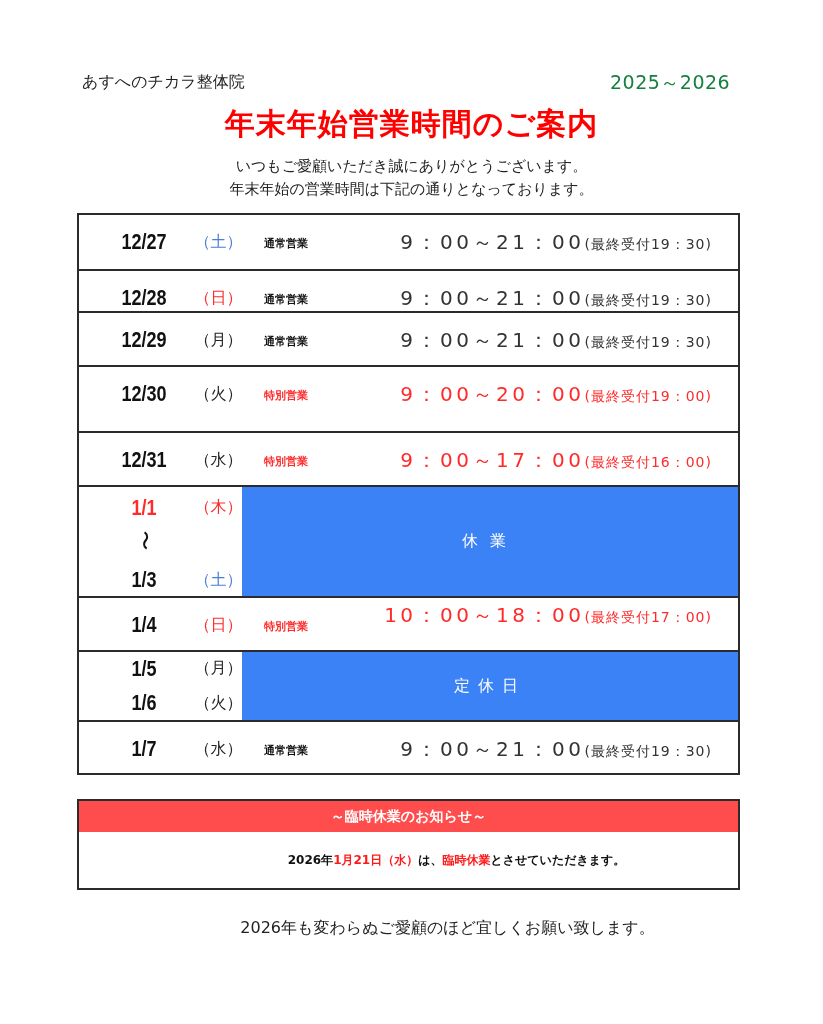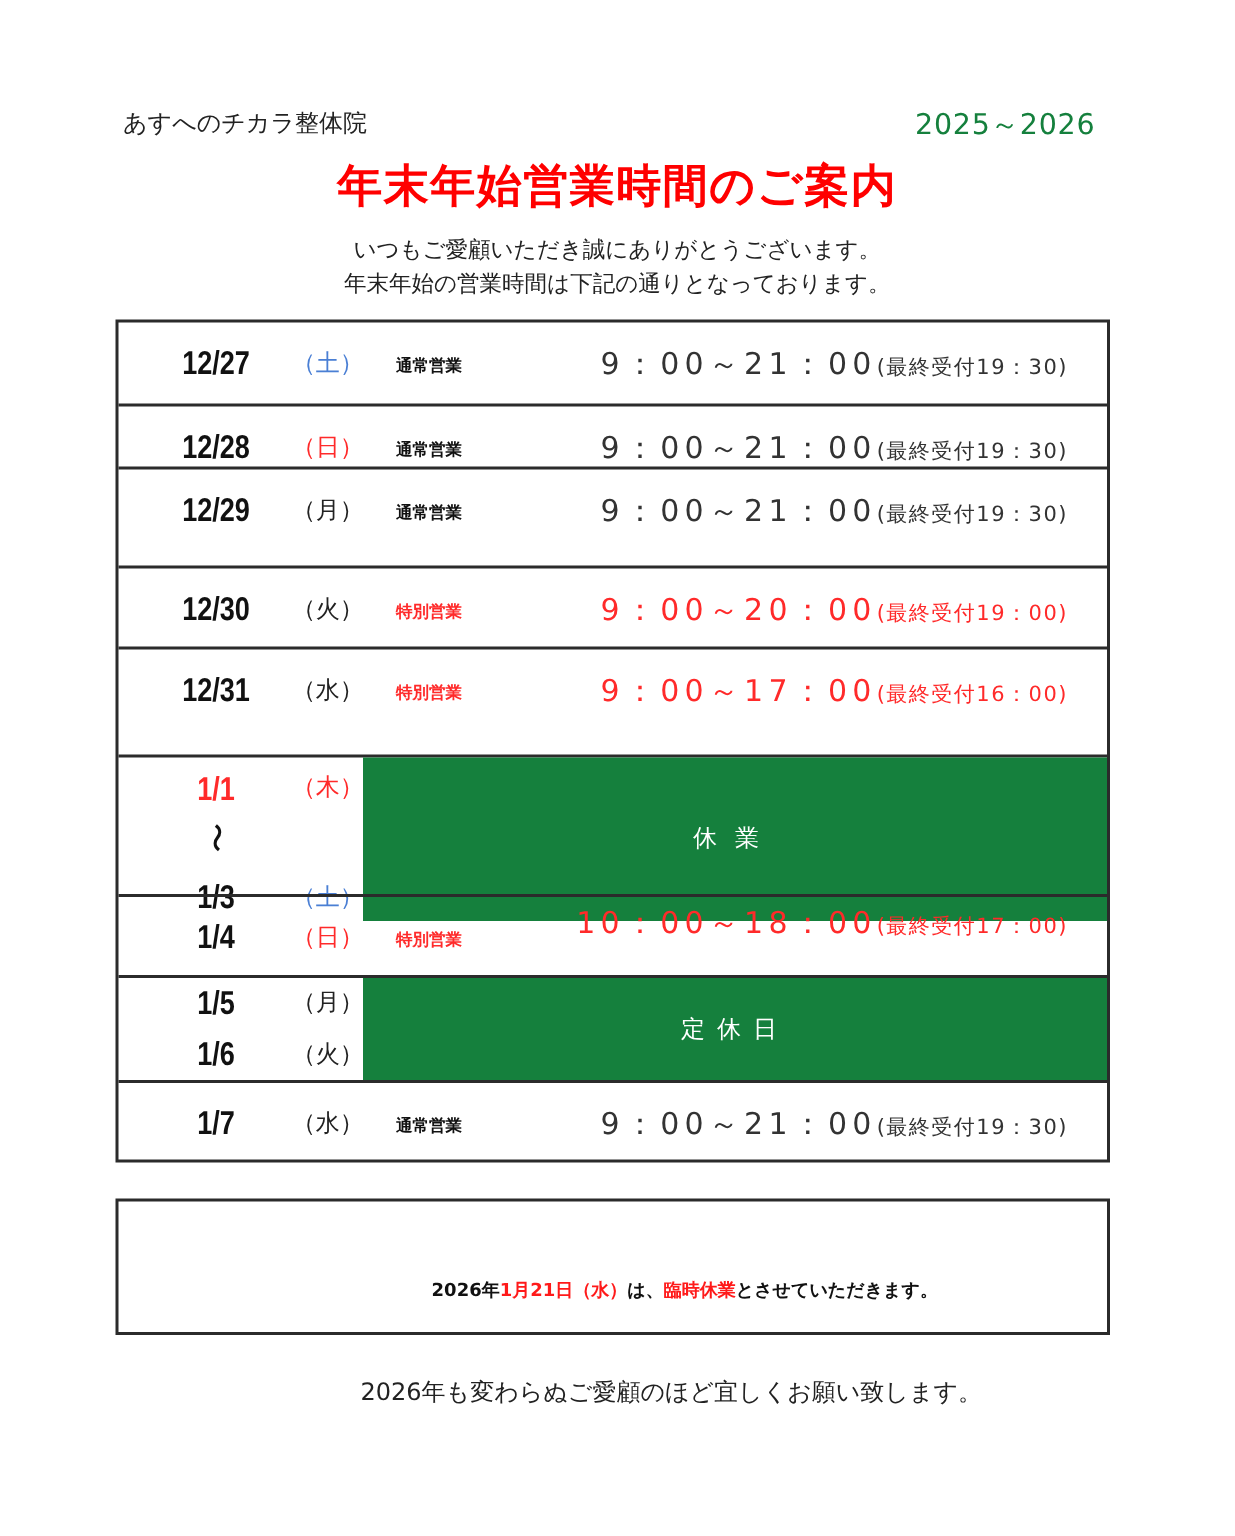--- a/index.html
+++ b/index.html
@@ -16,21 +16,21 @@
   .table { left:77px; top:213px; width:659px; height:558px; border:2px solid #2b2b2b; box-sizing:content-box; }
   .row { position:absolute; left:0; width:659px; border-top:2px solid #2b2b2b; box-sizing:border-box; }
   .row.first { border-top:none; }
   .date { position:absolute; left:0; width:130px; text-align:center; font-family:"Liberation Sans Narrow","Liberation Sans", sans-serif; font-size:22px; font-weight:bold; transform:scaleX(0.82); }
   .dow { position:absolute; left:112px; width:55px; text-align:center; font-size:16px; color:#222; }
   .kind { position:absolute; left:185px; font-size:11px; font-weight:bold; color:#111; }
   .time { position:absolute; right:26px; font-size:20px; letter-spacing:3.5px; color:#333; white-space:nowrap; }
   .time .last { font-size:14px; letter-spacing:1px; }
   .red { color:#ff2a2a !important; }
   .blue { color:#4a7fd4 !important; }
-  .closed { position:absolute; left:163px; right:0; top:0; bottom:0; background:#15803d; display:flex; align-items:center; justify-content:center; color:#ffffff; font-size:16px; letter-spacing:12px; }
+  .closed { position:absolute; left:163px; right:0; top:0; bottom:0; background:#3b82f6; display:flex; align-items:center; justify-content:center; color:#ffffff; font-size:16px; letter-spacing:12px; }
   .wave { position:absolute; left:0; width:130px; text-align:center; font-size:20px; }
 
   .notice { left:77px; top:799px; width:659px; height:87px; border:2px solid #2b2b2b; }
   .notice-head { position:absolute; left:0; top:0; width:100%; height:31px; background:#ff4d4d; color:#fff; font-size:14px; font-weight:bold; display:flex; align-items:center; justify-content:center; }
   .notice-body { position:absolute; left:0; top:31px; width:100%; height:56px; display:flex; align-items:center; justify-content:center; font-size:12px; font-weight:bold; color:#111;margin-left:48px; }
   .notice-body .hl { color:#ff1a1a; }
   .closing { left:0; width:823px; top:918px; text-align:center; font-size:16px; color:#222;margin-left:36px; }
 </style>
 </head>
 <body>
@@ -57,35 +57,35 @@
     <div class="time" style="top:14px;"><span>9：00～21：00</span><span class="last">(最終受付19：30)</span></div>
   </div>
 
   <div class="row" style="top:96px;height:54px;">
     <div class="date" style="top:14px;">12/29</div>
     <div class="dow" style="top:17px;">（月）</div>
     <div class="kind" style="top:21px;">通常営業</div>
     <div class="time" style="top:14px;"><span>9：00～21：00</span><span class="last">(最終受付19：30)</span></div>
   </div>
 
-  <div class="row" style="top:162px;height:42px;">
+  <div class="row" style="top:150px;height:42px;">
     <div class="date" style="top:14px;">12/30</div>
     <div class="dow" style="top:17px;">（火）</div>
     <div class="kind red" style="top:21px;">特別営業</div>
     <div class="time red" style="top:14px;"><span>9：00～20：00</span><span class="last">(最終受付19：00)</span></div>
   </div>
 
   <div class="row" style="top:216px;height:54px;">
     <div class="date" style="top:14px;">12/31</div>
     <div class="dow" style="top:17px;">（水）</div>
     <div class="kind red" style="top:21px;">特別営業</div>
     <div class="time red" style="top:14px;"><span>9：00～17：00</span><span class="last">(最終受付16：00)</span></div>
   </div>
 
-  <div class="row" style="top:288px;height:111px;">
+  <div class="row" style="top:270px;height:111px;">
     <div class="date red" style="top:8px;">1/1</div>
     <div class="dow red" style="top:10px;">（木）</div>
     <div class="wave" style="top:40px;transform:rotate(90deg);">〜</div>
     <div class="date" style="top:80px;">1/3</div>
     <div class="dow blue" style="top:83px;">（土）</div>
     <div class="closed">
         <span>休業</span>
       </div>
   </div>
 
@@ -108,20 +108,21 @@
 
   <div class="row" style="top:505px;height:45px;">
     <div class="date" style="top:14px;">1/7</div>
     <div class="dow" style="top:17px;">（水）</div>
     <div class="kind" style="top:21px;">通常営業</div>
     <div class="time" style="top:14px;"><span>9：00～21：00</span><span class="last">(最終受付19：30)</span></div>
   </div>
 </div>
 
 <div class="abs notice">
+  <div class="notice-head">～臨時休業のお知らせ～</div>
   <div class="notice-body">
     <span>2026年</span>
       <span class="hl">1月21日（水）</span>
       <span>は、</span>
       <span class="hl">臨時休業</span>
       <span>とさせていただきます。</span>
   </div>
 </div>
 
 <div class="abs closing">2026年も変わらぬご愛顧のほど宜しくお願い致します。</div>

